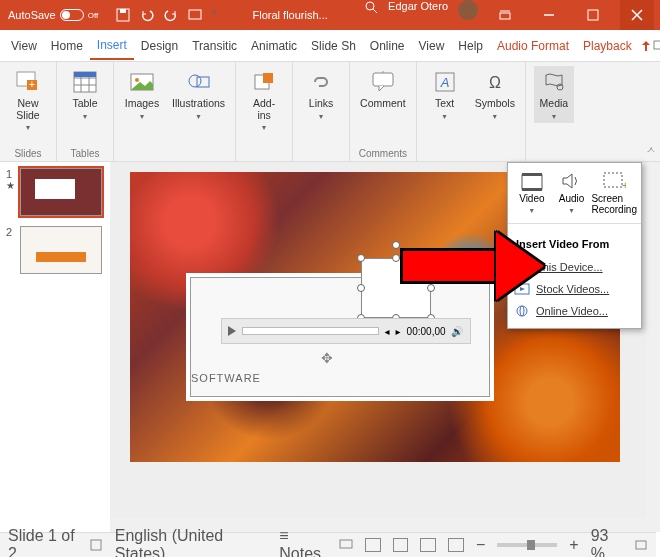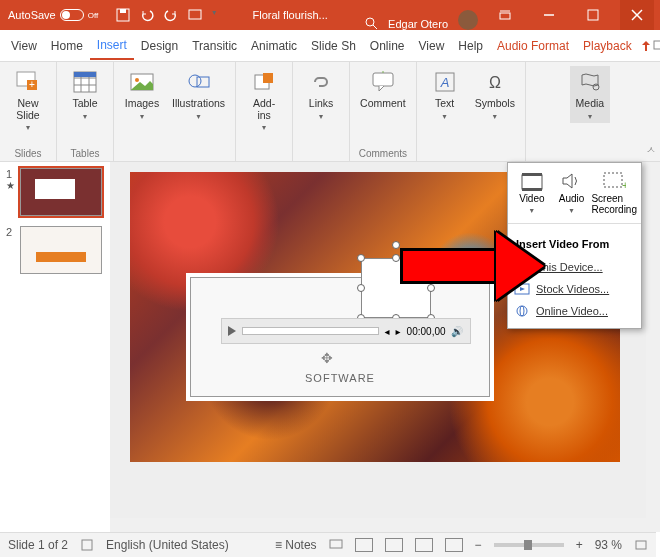--- a/index.html
+++ b/index.html
@@ -5,41 +5,41 @@
 * { margin: 0; padding: 0; box-sizing: border-box; font-family: "Segoe UI", Arial, sans-serif; }
 body { width: 660px; height: 557px; background: #fff; overflow: hidden; position: relative; }
 
 .titlebar { height: 30px; background: #d24726; display: flex; align-items: center; color: #fff; font-size: 11px; }
 .titlebar .left { display: flex; align-items: center; gap: 8px; padding-left: 8px; }
 .autosave { display: flex; align-items: center; gap: 4px; }
 .toggle { width: 24px; height: 12px; border: 1px solid #fff; border-radius: 6px; position: relative; }
 .toggle::after { content:""; position:absolute; width:8px; height:8px; background:#fff; border-radius:50%; top:1px; left:1px; }
 .titlebar .qat { display: flex; gap: 10px; margin-left: 10px; }
 .titlebar .title { flex: 1; text-align: center; }
-.titlebar .right { display: flex; align-items: flex-end; gap: 10px; padding-right: 6px; }
+.titlebar .right { display: flex; align-items: flex-start; gap: 10px; padding-right: 6px; }
 .avatar { width: 20px; height: 20px; background: #8b5a3c; border-radius: 50%; }
 .winbtn { width: 34px; height: 30px; display: flex; align-items: center; justify-content: center; }
 .winbtn.close { background: #c43e1c; }
 
 .menubar { height: 32px; background: #fff; border-bottom: 1px solid #ddd; display: flex; align-items: center; padding: 0 4px; font-size: 12px; }
 .menubar .tab { padding: 6px 7px; color: #444; cursor: pointer; white-space: nowrap; }
 .menubar .tab.active { color: #3b82f6; border-bottom: 2px solid #d24726; }
 .menubar .tab.contextual { color: #d24726; }
 .menubar .spacer { flex: 1; }
 .menubar .iconbtn { width: 26px; height: 24px; display: flex; align-items: center; justify-content: center; color: #888; }
 
 .ribbon { height: 100px; background: #f3f3f3; border-bottom: 1px solid #ddd; display: flex; position: relative; }
 .group { border-right: 1px solid #ddd; padding: 4px 8px 2px 8px; display: flex; flex-direction: column; align-items: center; }
 .group .btns { display: flex; gap: 8px; flex: 1; align-items: flex-start; }
 .rbtn { display: flex; flex-direction: column; align-items: center; gap: 2px; font-size: 10.5px; color: #333; padding: 2px; min-width: 40px; }
 .rbtn .ic { width: 28px; height: 28px; display: flex; align-items: center; justify-content: center; }
 .rbtn .lbl { text-align: center; line-height: 1.1; }
 .group .glabel { font-size: 10px; color: #777; text-align: center; padding-top: 2px; }
 .chev { font-size: 8px; color: #666; }
-.media-btn { background: #e0e0e0; margin-left: 36px; }
+.media-btn { background: #e0e0e0; }
 
 .workspace { position: absolute; top: 162px; bottom: 25px; left: 0; right: 0; display: flex; background: #eee; }
 .thumbs { width: 110px; background: #fff; padding: 6px; }
 .thumb { display: flex; gap: 4px; margin-bottom: 10px; }
 .thumb .num { font-size: 11px; color: #555; width: 10px; }
 .thumb .mini { width: 82px; height: 48px; border: 1px solid #999; background: #7a3030; position: relative; }
 .thumb.sel .mini { outline: 2px solid #d24726; }
 .mini .inner { position: absolute; background: #fff; }
 .star { font-size: 10px; color: #555; }
 
@@ -52,35 +52,35 @@
 .floral::after { width:220px; height:220px; background: radial-gradient(circle, #e67e22 15%, #d35400 40%, transparent 65%); bottom:-50px; right:-40px; }
 .swirl1 { position:absolute; width:140px; height:140px; background: radial-gradient(circle, #3498db 10%, transparent 40%); top:30px; right:80px; border-radius:50%; }
 .swirl2 { position:absolute; width:160px; height:160px; background: radial-gradient(circle, #5a2020 20%, transparent 60%); bottom:10px; left:60px; border-radius:50%; }
 
 .content-box { position: absolute; left: 60px; top: 105px; width: 300px; height: 120px; background: #f8f8f8; border: 1px solid #999; outline: 4px solid #fff; }
 .media-ph { position: absolute; left: 170px; top: -20px; width: 70px; height: 60px; border: 1px solid #888; background: #fff; }
 .handle { position: absolute; width: 8px; height: 8px; background: #fff; border: 1px solid #666; border-radius: 50%; }
 .player { position: absolute; left: 30px; top: 40px; width: 250px; height: 26px; background: #eaeaea; border: 1px solid #ccc; display: flex; align-items: center; gap: 6px; padding: 0 6px; font-size: 10px; }
 .playbtn { width: 0; height: 0; border-left: 8px solid #666; border-top: 5px solid transparent; border-bottom: 5px solid transparent; }
 .track { flex: 1; height: 8px; background: #fff; border: 1px solid #bbb; }
-.sw-label { position: absolute; bottom: 12px; left: 0; right: 0; text-align: center; font-size: 11px; color: #666; letter-spacing: 1px; }
+.sw-label { position: absolute; bottom: 12px; left: 0; right: 0; font-size: 11px; color: #666; letter-spacing: 1px; }
 
 .dropdown { position: absolute; top: 0; right: 18px; width: 135px; background: #fff; border: 1px solid #aaa; box-shadow: 2px 2px 6px rgba(0,0,0,0.3); z-index: 100; font-size: 11px; }
 .dd-top { display: flex; padding: 8px 4px; border-bottom: 1px solid #ddd; }
 .dd-btn { flex: 1; display: flex; flex-direction: column; align-items: center; gap: 2px; font-size: 10px; }
 .dd-btn .ic { width: 24px; height: 20px; }
 .dd-header { font-weight: bold; padding: 6px 8px; font-size: 11px; margin-top: 8px; }
 .dd-item { padding: 5px 8px 5px 28px; position: relative; text-decoration: underline; color: #333; cursor: pointer; }
 .dd-item .mi { position: absolute; left: 6px; top: 4px; width: 16px; height: 14px; }
 
 .arrow { position: absolute; top: 86px; left: 290px; z-index: 200; }
 .arrow-body { width: 100px; height: 36px; background: #ff0000; border: 3px solid #000; }
 .arrow-head { position: absolute; right: -44px; top: -16px; width: 0; height: 0; border-left: 48px solid #ff0000; border-top: 34px solid transparent; border-bottom: 34px solid transparent; filter: drop-shadow(2px 0 0 #000) drop-shadow(-2px 0 0 #000) drop-shadow(0 2px 0 #000) drop-shadow(0 -2px 0 #000); }
 
-.statusbar { position: absolute; bottom: 0; left: 0; right: 4px; height: 25px; background: #f3f3f3; border-top: 1px solid #ddd; display: flex; align-items: center; font-size: 12px; color: #555; padding: 0 8px; gap: 12px; }
+.statusbar { position: absolute; bottom: 0; left: 0; right: 4px; height: 25px; background: #f3f3f3; border-top: 1px solid #ddd; display: flex; align-items: center; font-size: 16px; color: #555; padding: 0 8px; gap: 12px; }
 .statusbar .spacer { flex: 1; }
 .zoom-slider { width: 70px; height: 4px; background: #ccc; position: relative; }
 .zoom-slider::after { content:""; position:absolute; width:8px; height:10px; background:#888; top:-3px; left:30px; }
 .viewbtn { width: 18px; height: 14px; border: 1px solid #888; }
 
 svg { display: block; }
 </style>
 </head>
 <body>
 

